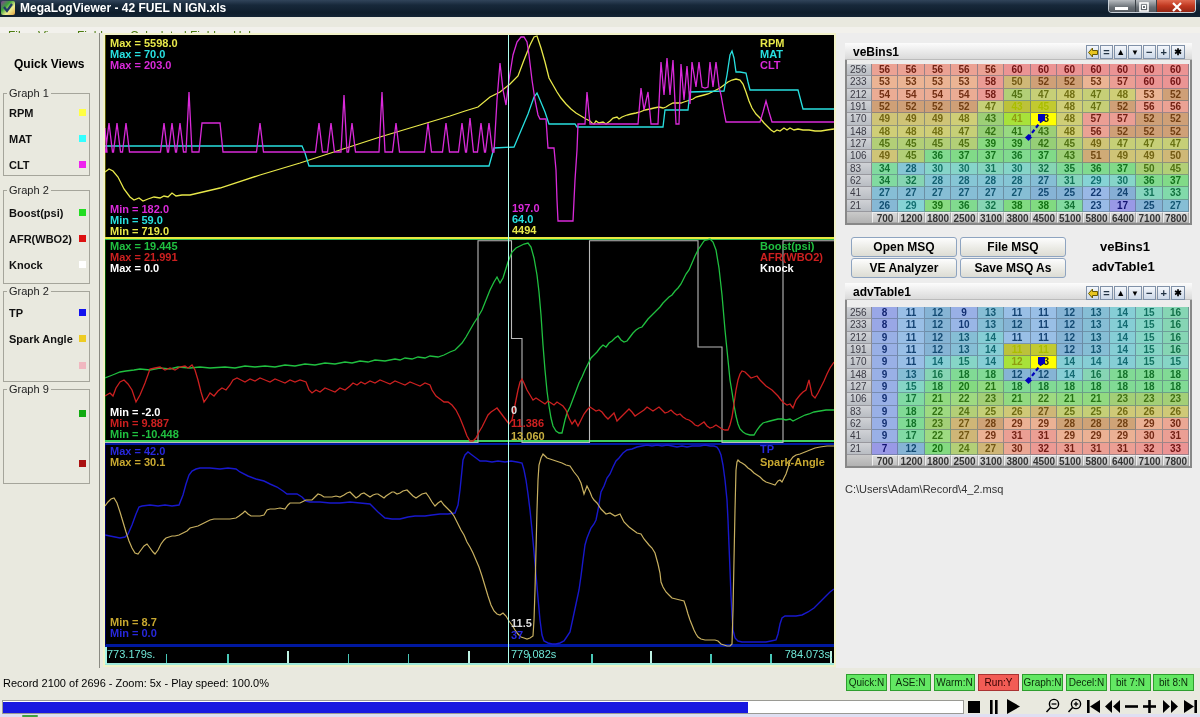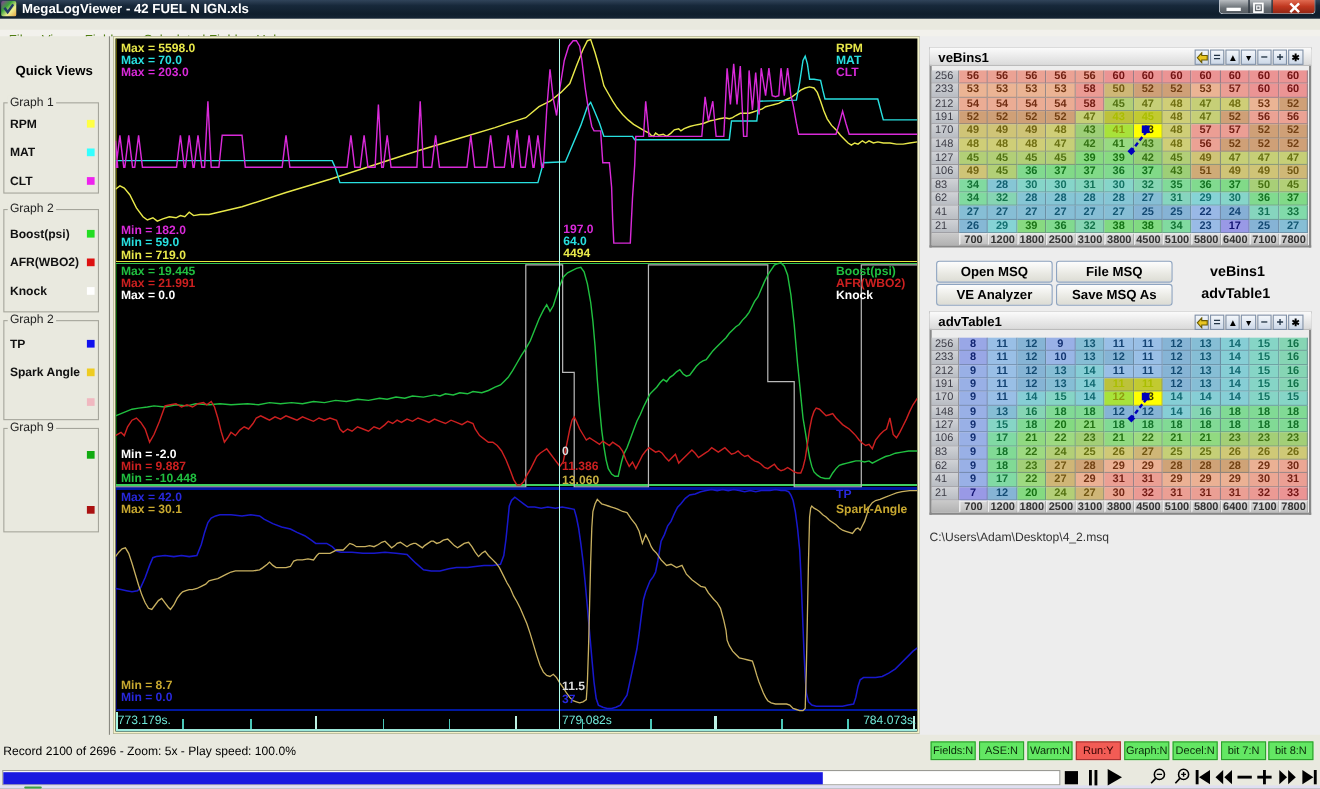--- a/index.html
+++ b/index.html
@@ -559,23 +559,23 @@
     <div class="ra" style="left:236px;top:148px;width:27px;height:11.5px">5800</div>
     <div class="ra" style="left:263px;top:148px;width:26px;height:11.5px">6400</div>
     <div class="ra" style="left:289px;top:148px;width:27px;height:11.5px">7100</div>
     <div class="ra" style="left:316px;top:148px;width:26px;height:11.5px">7800</div>
   </div>
 <svg style="position:absolute;left:1021px;top:354px" width="30" height="32">
     <line x1="7" y1="27" x2="21" y2="9" stroke="#0000bb" stroke-width="2.2" stroke-dasharray="4,2.5"></line>
     <rect x="17" y="3" width="7" height="7" fill="#0000bb"></rect>
     <rect x="5" y="24" width="5" height="5" fill="#0000bb" transform="rotate(45 7.5 26.5)"></rect>
   </svg>
-<div style="position:absolute;left:845px;top:483px;font-size:11px;color:#333">C:\Users\Adam\Desktop\4_2.msq</div>
+<div style="position:absolute;left:845px;top:483px;font-size:11px;color:#333">C:\Users\Adam\Record\4_2.msq</div>
 <div style="position:absolute;left:3px;top:677px;font-size:11px;color:#000">Record 2100 of 2696 - Zoom: 5x - Play speed: 100.0%</div>
-<div class="badge" style="left:846px;width:41px">Fields:N</div>
+<div class="badge" style="left:846px;width:41px">Quick:N</div>
 <div class="badge" style="left:890px;width:41px">ASE:N</div>
 <div class="badge" style="left:934px;width:41px">Warm:N</div>
 <div class="badge" style="left:978px;width:41px;background:#f25c55;border-color:#a33;color:#300">Run:Y</div>
 <div class="badge" style="left:1022px;width:41px">Graph:N</div>
 <div class="badge" style="left:1066px;width:41px">Decel:N</div>
 <div class="badge" style="left:1110px;width:41px">bit 7:N</div>
 <div class="badge" style="left:1153px;width:41px">bit 8:N</div>
 <div style="position:absolute;left:2px;top:700px;width:962px;height:14px;background:#fff;border:1px solid #9a9a94"></div>
 <div style="position:absolute;left:3px;top:702px;width:745px;height:11px;background:#1818e0"></div>
 <div style="position:absolute;left:0px;top:714px;width:1200px;height:3px;background:#dfdff2"></div>

